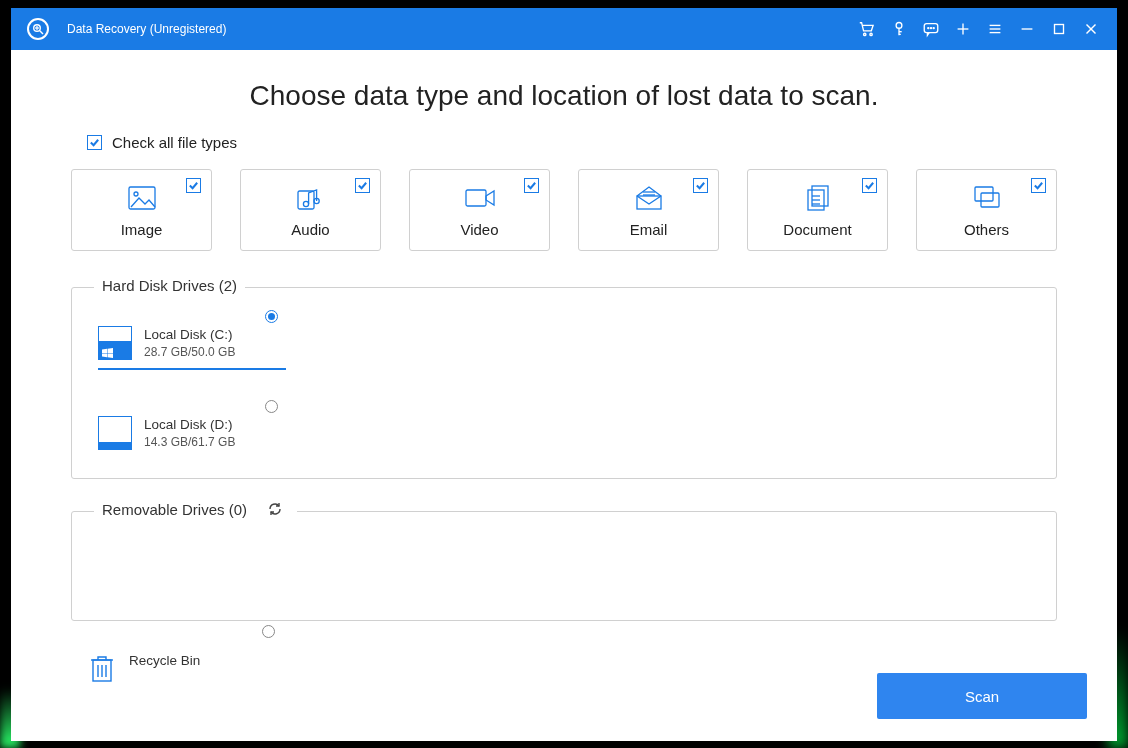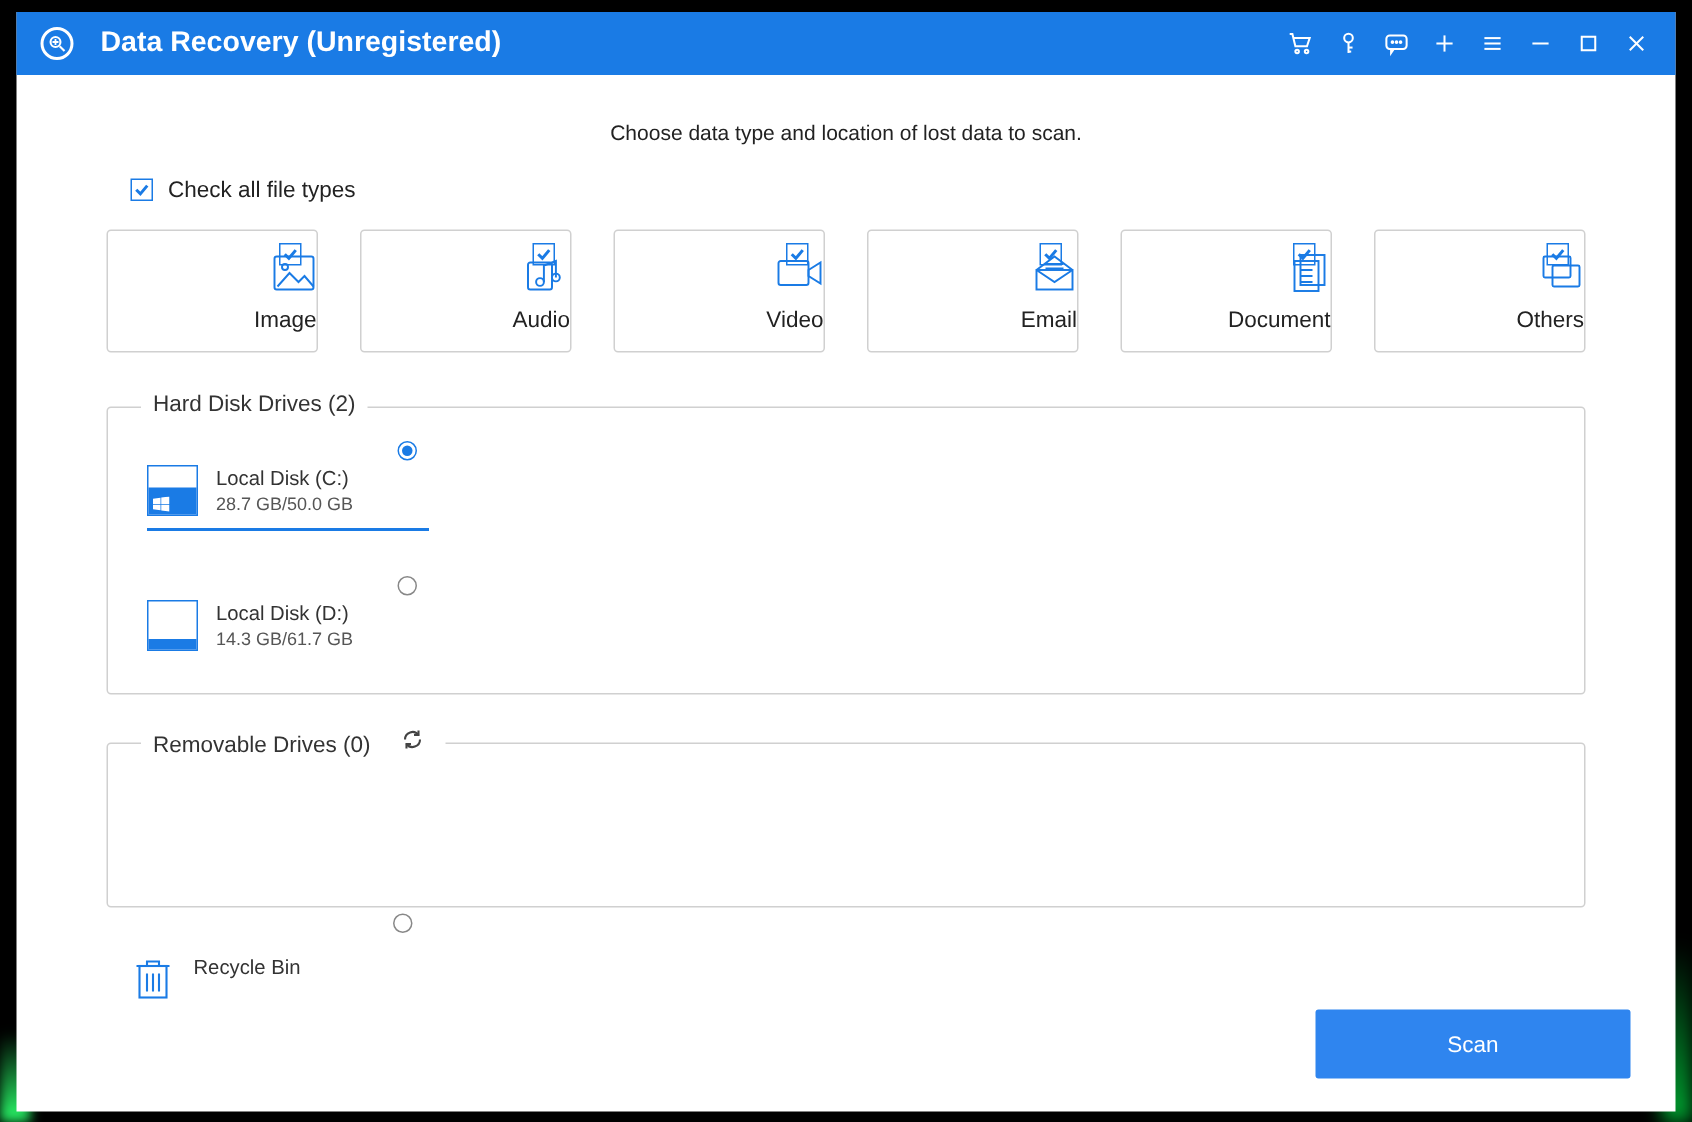--- a/index.html
+++ b/index.html
@@ -8,43 +8,43 @@
 
 .bg-left { position:absolute; left:0; bottom:0; width:20px; height:60px; background:linear-gradient(0deg,#2aff6b,#000); filter:blur(4px); }
 .bg-right { position:absolute; right:0; bottom:0; width:20px; height:120px; background:linear-gradient(0deg,#0a3,#000); filter:blur(6px); }
 
 .window { position:absolute; left:11px; top:8px; width:1106px; height:733px; background:#fff; display:flex; flex-direction:column; }
 
 
 .titlebar { height:42px; background:#1a7be5; display:flex; align-items:center; color:#fff; padding:0 10px; }
 .titlebar .app-icon { width:22px; height:22px; border:2px solid #fff; border-radius:50%; display:flex; align-items:center; justify-content:center; margin-right:18px; margin-left:6px;}
 .titlebar .app-icon svg { width:12px; height:12px; }
-.titlebar .title { font-size:19px; font-weight:700; }
+.titlebar .title { font-size:12px; font-weight:400; }
 .titlebar .spacer { flex:1; }
 .titlebar .tbtn { width:32px; height:42px; display:flex; align-items:center; justify-content:center; cursor:pointer; }
 .titlebar .tbtn svg { width:18px; height:18px; stroke:#fff; fill:none; stroke-width:1.5; }
 
 
 .content { flex:1; padding:30px 60px 20px 60px; position:relative; }
-.heading { text-align:center; font-size:14px; color:#222; font-weight:500; margin-bottom:22px; }
+.heading { text-align:center; font-size:28px; color:#222; font-weight:500; margin-bottom:22px; }
 
 .check-all { display:flex; align-items:center; gap:10px; font-size:15px; color:#222; margin-left:16px; margin-bottom:18px; }
 .cbx { width:15px; height:15px; border:1px solid #1a7be5; display:flex; align-items:center; justify-content:center; cursor:pointer; }
 .cbx svg { width:11px; height:11px; stroke:#1a7be5; fill:none; stroke-width:2.2; }
 
 .types-row { display:flex; gap:28px; margin-bottom:36px; }
-.type-card { flex:1; height:82px; border:1px solid #d0d0d0; border-radius:3px; position:relative; display:flex; flex-direction:column; align-items:flex-end; justify-content:center; cursor:pointer; }
+.type-card { flex:1; height:82px; border:1px solid #d0d0d0; border-radius:3px; position:relative; display:flex; flex-direction:column; align-items:center; justify-content:center; cursor:pointer; }
 .type-card .cbx { position:absolute; top:8px; right:10px; }
 .type-card .icon { height:30px; display:flex; align-items:center; justify-content:center; margin-bottom:8px; }
 .type-card .icon svg { stroke:#1a7be5; fill:none; stroke-width:1.3; }
 .type-card .label { font-size:15px; color:#222; }
 
 
 .group { border:1px solid #d0d0d0; border-radius:3px; padding:22px 20px 18px 20px; position:relative; margin-bottom:32px; }
-.group-label { position:absolute; top:-11px; left:22px; background:#fff; padding:0 8px; font-size:15px; color:#333; display:flex; align-items:flex-end; gap:14px; }
+.group-label { position:absolute; top:-11px; left:22px; background:#fff; padding:0 8px; font-size:15px; color:#333; display:flex; align-items:flex-start; gap:14px; }
 .refresh-ic { padding:0 6px; }
 .refresh-ic svg { width:16px; height:16px; stroke:#444; fill:none; stroke-width:1.4; }
 
 .drives-row { display:flex; gap:30px;flex-direction:column; }
 .drive { width:200px; position:relative; padding:6px 6px 10px 6px; cursor:pointer; }
 .drive .radio { position:absolute; top:0; right:14px; width:13px; height:13px; border:1px solid #888; border-radius:50%; display:flex; align-items:center; justify-content:center; }
 .drive.selected .radio { border-color:#1a7be5; }
 .drive.selected .radio::after { content:""; width:7px; height:7px; background:#1a7be5; border-radius:50%; }
 .drive-body { display:flex; align-items:center; gap:12px; margin-top:10px; }
 .disk-ic { width:34px; height:34px; position:relative; border:1px solid #1a7be5; }

